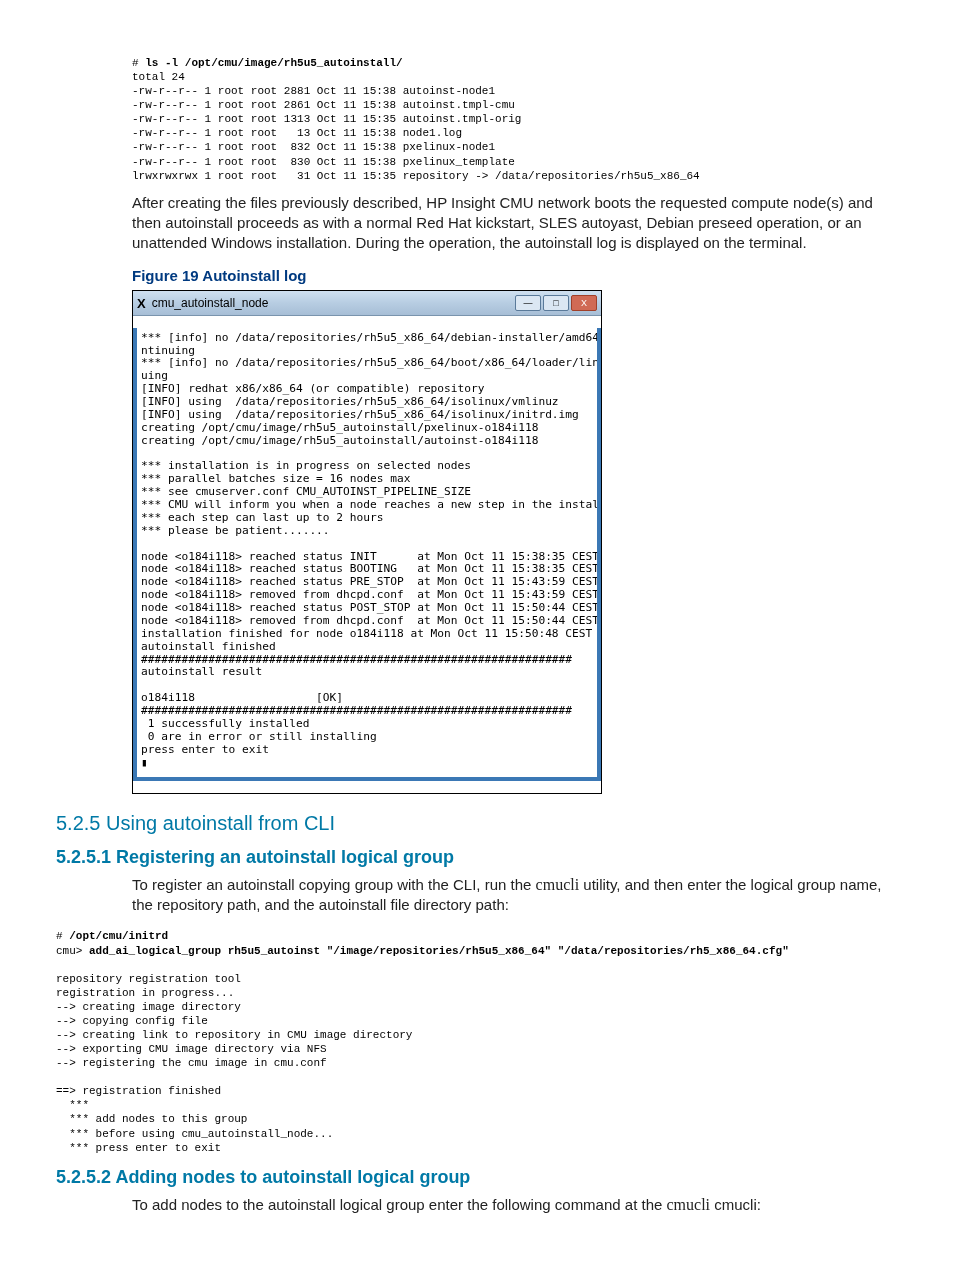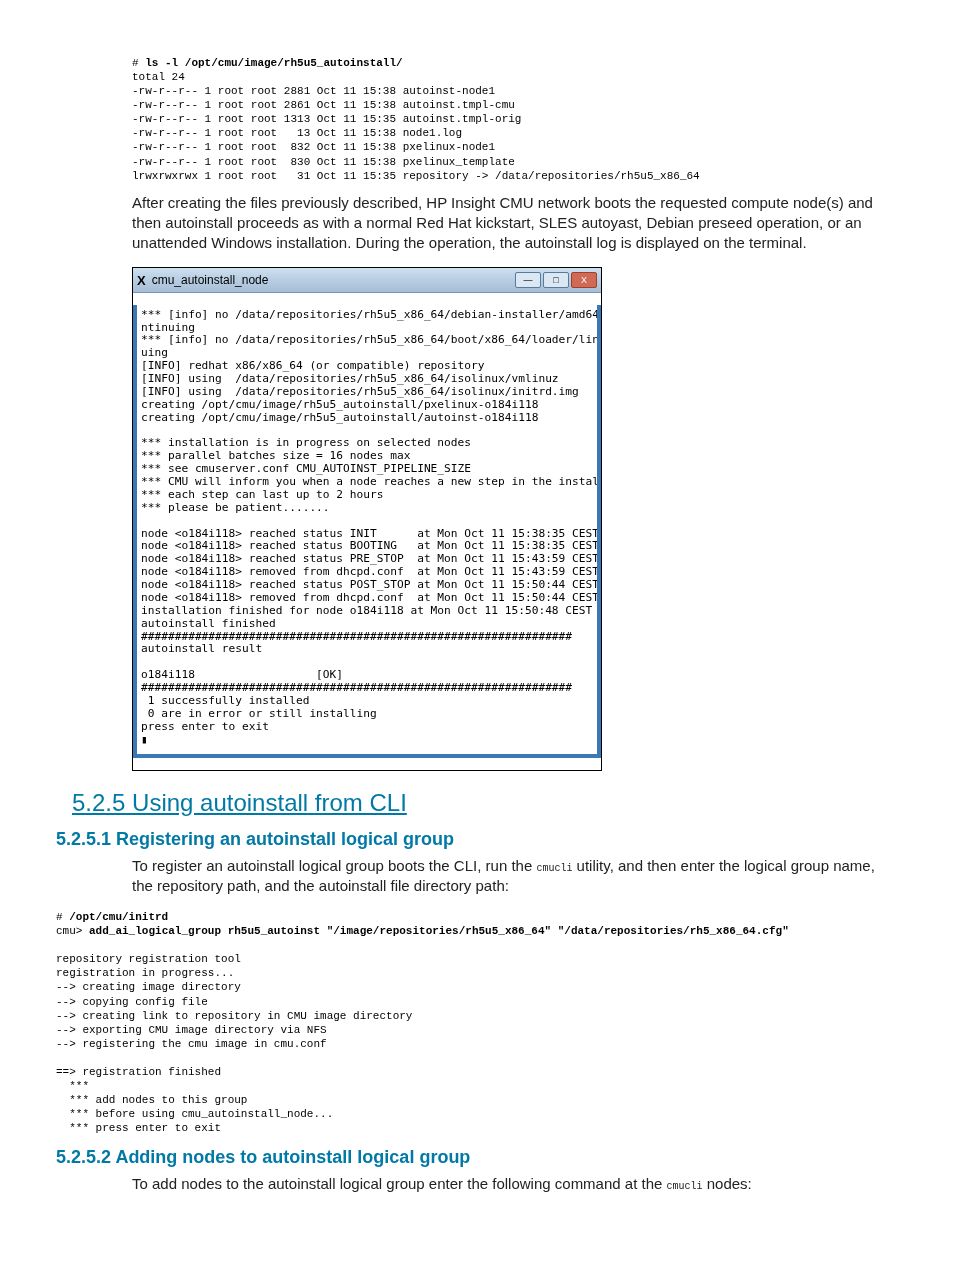--- a/index.html
+++ b/index.html
@@ -80,51 +80,51 @@
     color: #000;
     border-left: 4px solid #3b78b5;
     border-right: 4px solid #3b78b5;
     border-bottom: 4px solid #3b78b5;
     background: #fff;
     overflow: hidden;
   }
   h2.sec {
     color: #0079a6;
     font-weight: normal;
-    font-size: 24px;
-    margin: 18px 0 8px 16px;
-    text-decoration: underline;
+    font-size: 20px;
+    margin: 18px 0 8px 0;
   }
   h3.sub {
     color: #0079a6;
     font-weight: bold;
     font-size: 18px;
     margin: 12px 0 6px 0;
   }
   code.inl {
-    font-family: Liberation Mono, monospace;
-    font-size: 10px;
+    font-family: Liberation Serif, serif;
+    font-size: 16px;
   }
 </style>
 </head>
 <body>
 
 <div class="indent">
 <pre class="code"># <b>ls -l /opt/cmu/image/rh5u5_autoinstall/</b>
 total 24
 -rw-r--r-- 1 root root 2881 Oct 11 15:38 autoinst-node1
 -rw-r--r-- 1 root root 2861 Oct 11 15:38 autoinst.tmpl-cmu
 -rw-r--r-- 1 root root 1313 Oct 11 15:35 autoinst.tmpl-orig
 -rw-r--r-- 1 root root   13 Oct 11 15:38 node1.log
 -rw-r--r-- 1 root root  832 Oct 11 15:38 pxelinux-node1
 -rw-r--r-- 1 root root  830 Oct 11 15:38 pxelinux_template
 lrwxrwxrwx 1 root root   31 Oct 11 15:35 repository -&gt; /data/repositories/rh5u5_x86_64</pre>
 
 <p class="body">After creating the files previously described, HP Insight CMU network boots the requested compute node(s) and then autoinstall proceeds as with a normal Red Hat kickstart, SLES autoyast, Debian preseed operation, or an unattended Windows installation. During the operation, the autoinstall log is displayed on the terminal.</p>
 
+<div class="fig-caption">Figure 19 Autoinstall log</div>
 
 <div class="screenshot">
   <div class="titlebar">
     <span class="xicon">X</span>
     <span>cmu_autoinstall_node</span>
     <span class="spacer"></span>
     <span class="winbtn">—</span>
     <span class="winbtn">□</span>
     <span class="winbtn close">X</span>
   </div>
@@ -164,21 +164,21 @@
 ▮</pre>
 </div>
 </div>
 
 <h2 class="sec">5.2.5 Using autoinstall from CLI</h2>
 
 <h3 class="sub">5.2.5.1 Registering an autoinstall logical group</h3>
 
 <div class="indent">
 <p class="body">
-  <span>To register an autoinstall logical group boots the CLI, run the </span><code class="inl">cmucli</code><span> utility, and then enter the logical group name, the repository path, and the autoinstall file directory path:</span>
+  <span>To register an autoinstall copying group with the CLI, run the </span><code class="inl">cmucli</code><span> utility, and then enter the logical group name, the repository path, and the autoinstall file directory path:</span>
 </p>
 </div>
 
 <pre class="code indent"><span># </span><b>/opt/cmu/initrd</b>
 <span>cmu&gt; </span><b>add_ai_logical_group rh5u5_autoinst "/image/repositories/rh5u5_x86_64" "/data/repositories/rh5_x86_64.cfg"</b>
 <span>
 repository registration tool
 registration in progress...
 --&gt; creating image directory
 --&gt; copying config file
@@ -189,15 +189,15 @@
 ==&gt; registration finished
   ***
   *** add nodes to this group
   *** before using cmu_autoinstall_node...
   *** press enter to exit</span></pre>
 
 <h3 class="sub">5.2.5.2 Adding nodes to autoinstall logical group</h3>
 
 <div class="indent">
 <p class="body">
-  <span>To add nodes to the autoinstall logical group enter the following command at the </span><code class="inl">cmucli</code><span> nodes:</span>
+  <span>To add nodes to the autoinstall logical group enter the following command at the </span><code class="inl">cmucli</code><span> cmucli:</span>
 </p>
 </div>
 
 </body></html>

